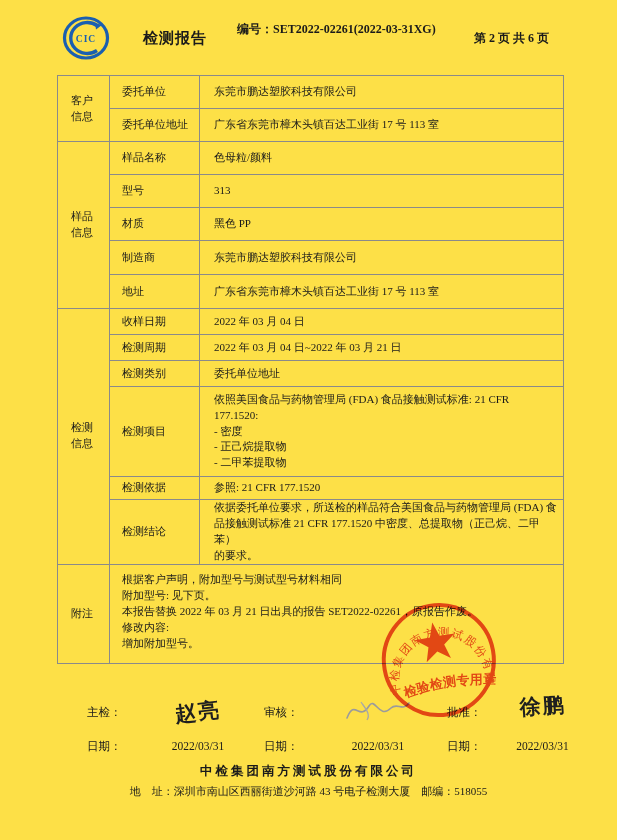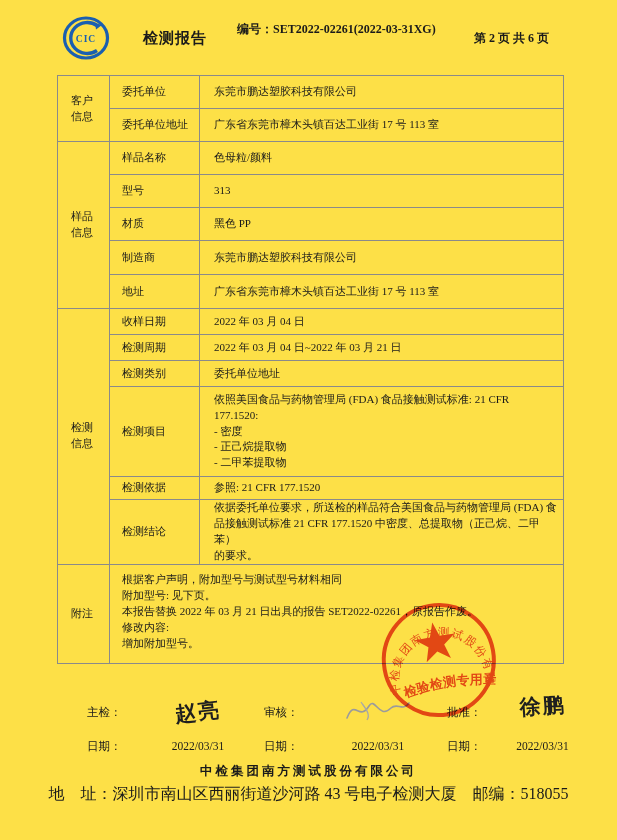--- a/index.html
+++ b/index.html
@@ -30,21 +30,21 @@
   .handsig { display: inline-block; transform: rotate(-7deg); font-size: 21px; font-weight: bold; letter-spacing: 2px; color: #1f1f1f; }
   .handsig.xp { transform: rotate(-4deg) translateY(-6px); }
   .date-val { text-align: center; }
 
   
   .stamp { position: absolute; left: 378px; top: 596px; width: 122px; height: 130px; transform: rotate(-10deg); opacity: 0.87; mix-blend-mode: multiply; z-index: 5; }
 
   
   .ftr { position: absolute; left: 0; width: 617px; text-align: center; }
   .ftr-company { top: 763px; font-size: 12.5px; font-weight: bold; letter-spacing: 3px; }
-  .ftr-line2 { top: 784px; font-size: 16px; }
+  .ftr-line2 { top: 784px; font-size: 11px; }
   .ftr-line3 { top: 800px; font-size: 10.5px; }
   .ftr a.weblink { color: #0000ee; text-decoration: underline; font-family: "Liberation Mono", "DejaVu Sans Mono", monospace; font-size: 10px; }
 </style>
 </head>
 <body>
 
 <div class="page">
 
   <div class="hdr-logo">
     <svg width="50" height="46" viewBox="0 0 50 46">

